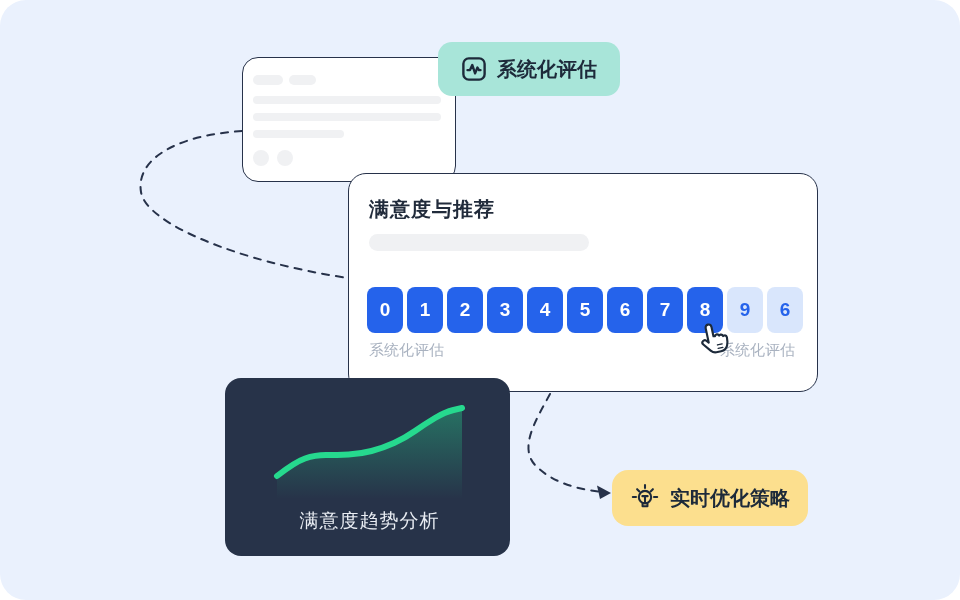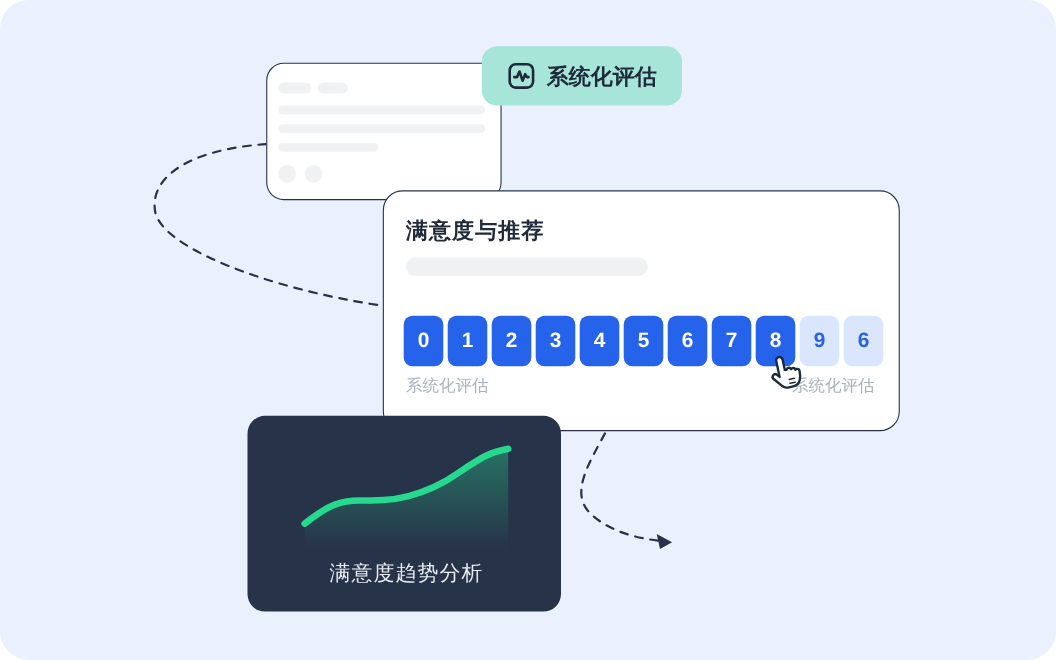--- a/index.html
+++ b/index.html
@@ -123,14 +123,27 @@
           <stop offset="0" stop-color="#26d98e" stop-opacity="0.38"></stop>
           <stop offset="1" stop-color="#26d98e" stop-opacity="0"></stop>
         </linearGradient>
       </defs>
       <path id="trend-area" d="M52,92 Q70,78 80,74.5 Q90,71 101,71 Q112,71 123.5,70.5 Q135,70 146.5,67 Q158,64 169,59 Q180,54 190,47 Q200,40 210,34 Q220,28 228.5,26 L237,24 L237,115 L52,115 Z" fill="url(#areaGrad)"></path>
       <path id="trend-line" d="M52,92 Q70,78 80,74.5 Q90,71 101,71 Q112,71 123.5,70.5 Q135,70 146.5,67 Q158,64 169,59 Q180,54 190,47 Q200,40 210,34 Q220,28 228.5,26 L237,24" fill="none" stroke="#26d98e" stroke-width="6" stroke-linecap="round" stroke-linejoin="round"></path>
     </svg>
     <div class="trend-caption">满意度趋势分析</div>
   </div>
 
+  <div class="badge badge-strategy">
+    <svg width="30" height="30" viewBox="0 0 32 32">
+      <g fill="none" stroke="#1d2a3a" stroke-width="2.2" stroke-linecap="round">
+        <circle cx="16" cy="15" r="6.6"></circle>
+        <path d="M13.2 14 h5.6 M16 14 v7"></path>
+        <path d="M13.4 21.6 h5.2 v3.2 h-5.2 z" stroke-linejoin="round"></path>
+        <path d="M3 15 h3.4 M25.6 15 h3.4"></path>
+        <path d="M7.6 6.6 l2.4 2.4 M24.4 6.6 l-2.4 2.4"></path>
+        <path d="M16 2.2 v3.2"></path>
+      </g>
+    </svg>
+    <span>实时优化策略</span>
+  </div>
 
 </div>
 
 </body></html>

